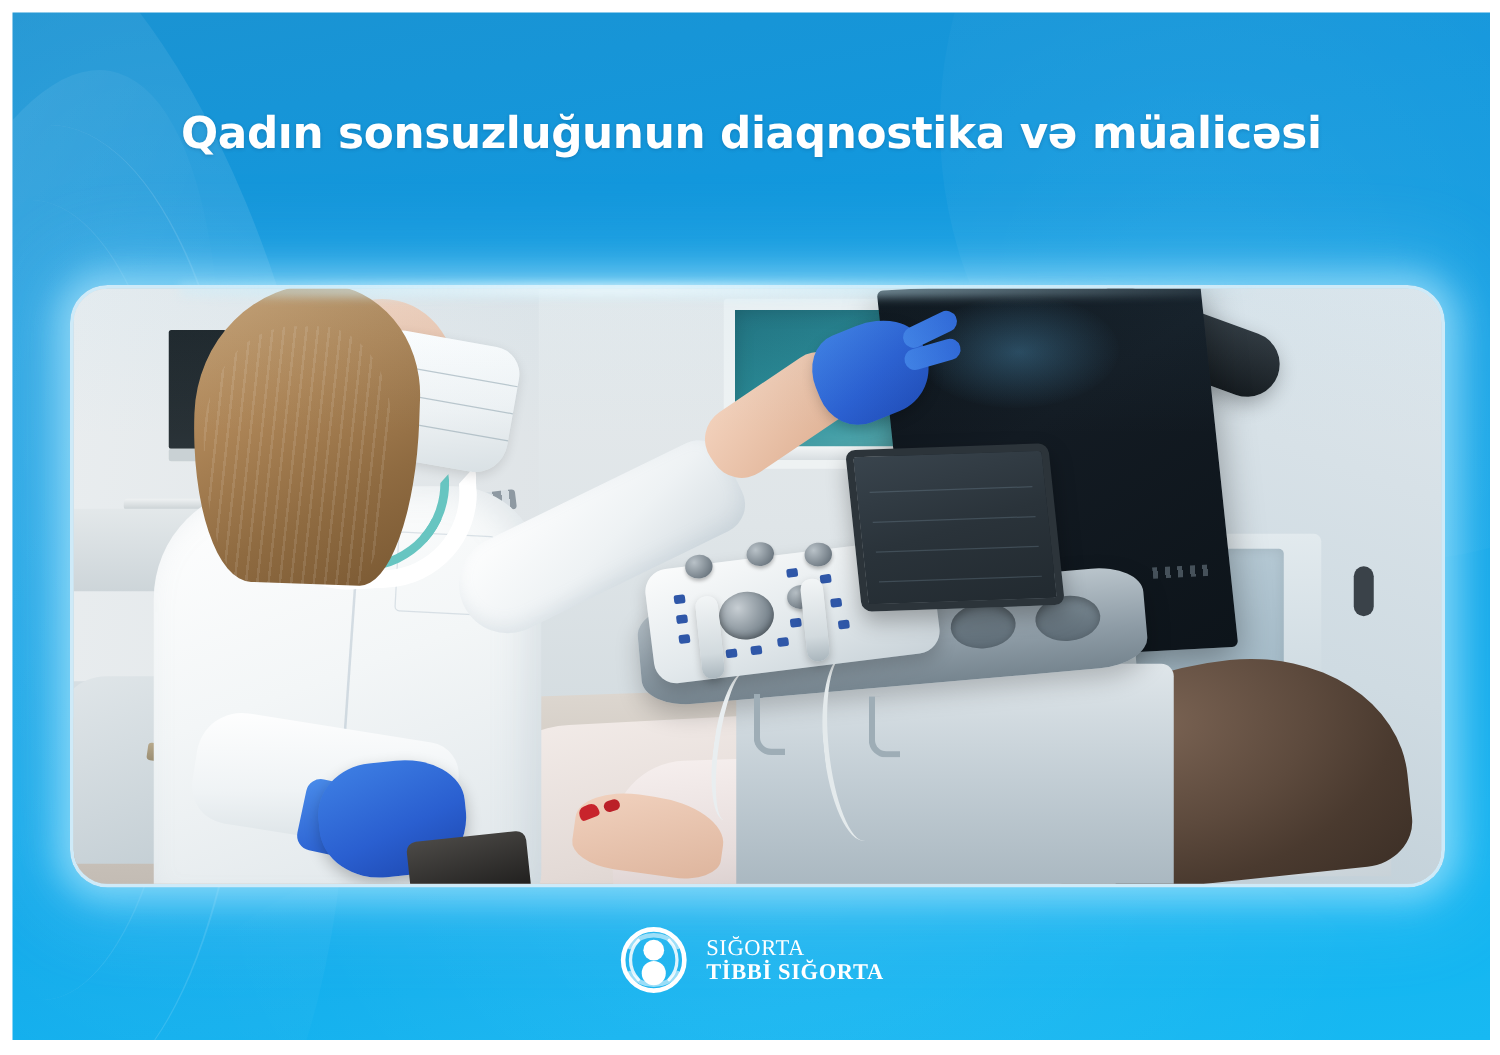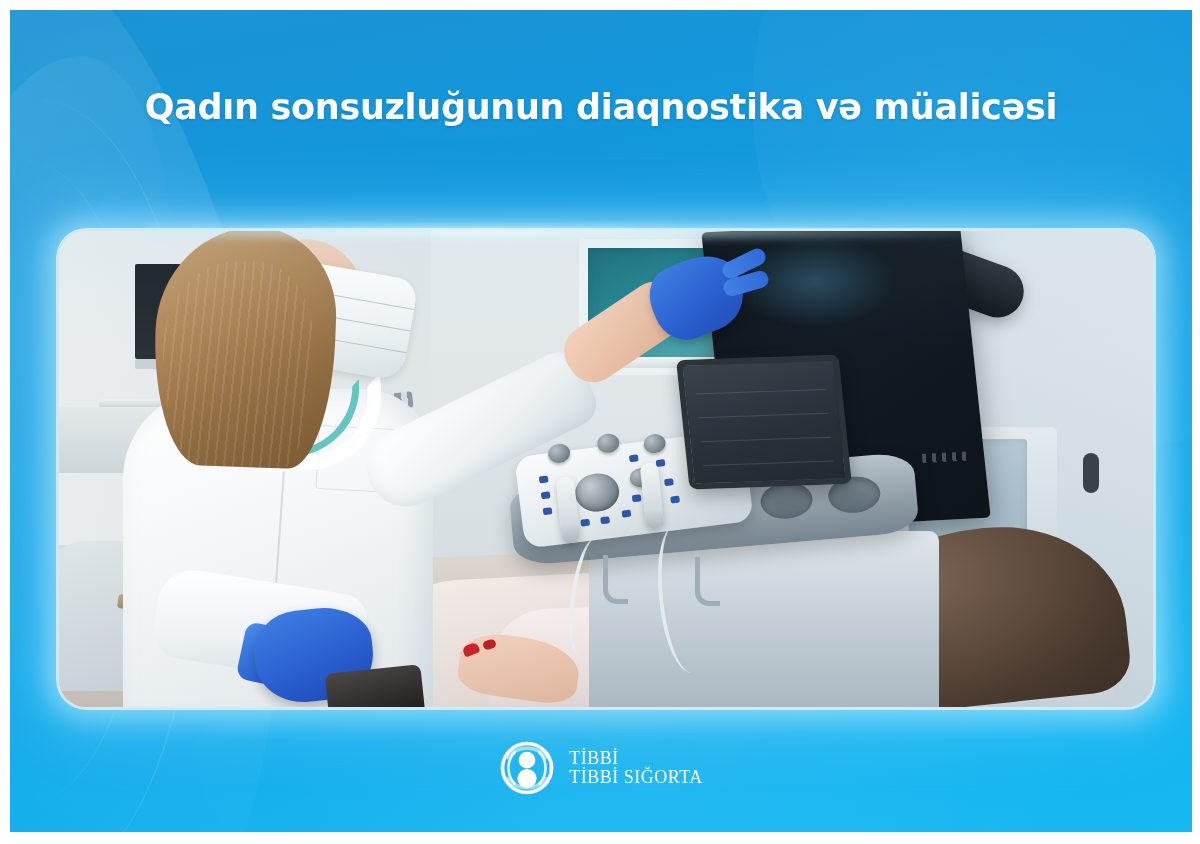--- a/index.html
+++ b/index.html
@@ -654,21 +654,21 @@
     width: 56px; height: 56px;
     flex: 0 0 auto;
   }
   .logo-text {
     color: #ffffff;
     font-family: "Liberation Serif", serif;
     line-height: 1.06;
     letter-spacing: 0.5px;
   }
   .logo-line1 { font-size: 18px; display: block; }
-  .logo-line2 { font-size: 18px; display: block; }
+  .logo-line2 { font-size: 18px; display: block; font-weight: bold; }
 </style>
 </head>
 <body>
 
 <div class="poster">
   <div class="canvas">
 
     <div class="swoosh swoosh-a"></div>
     <div class="swoosh swoosh-b"></div>
     <div class="swoosh swoosh-c"></div>
@@ -808,19 +808,19 @@
       <svg class="logo-mark" viewBox="0 0 64 64">
         <circle cx="32" cy="32" r="28" fill="none" stroke="#ffffff" stroke-width="4.2"></circle>
         <path d="M10 20 A28 28 0 0 1 54 20" fill="none" stroke="#ffffff" stroke-width="4.2" stroke-linecap="round" opacity="0.55"></path>
         <path d="M10 44 A28 28 0 0 0 54 44" fill="none" stroke="#ffffff" stroke-width="4.2" stroke-linecap="round" opacity="0.55"></path>
         <circle cx="32" cy="23" r="9.5" fill="#ffffff"></circle>
         <circle cx="32" cy="44" r="11" fill="#ffffff"></circle>
         <path d="M18 14 A26 26 0 0 0 18 50" fill="none" stroke="#ffffff" stroke-width="3" stroke-linecap="round" opacity="0.85"></path>
         <path d="M46 14 A26 26 0 0 1 46 50" fill="none" stroke="#ffffff" stroke-width="3" stroke-linecap="round" opacity="0.85"></path>
       </svg>
       <div class="logo-text">
-        <span class="logo-line1">TİBBİ</span>
+        <span class="logo-line1">SIĞORTA</span>
         <span class="logo-line2">TİBBİ SIĞORTA</span>
       </div>
     </div>
 
   </div>
 </div>
 
 </body></html>

